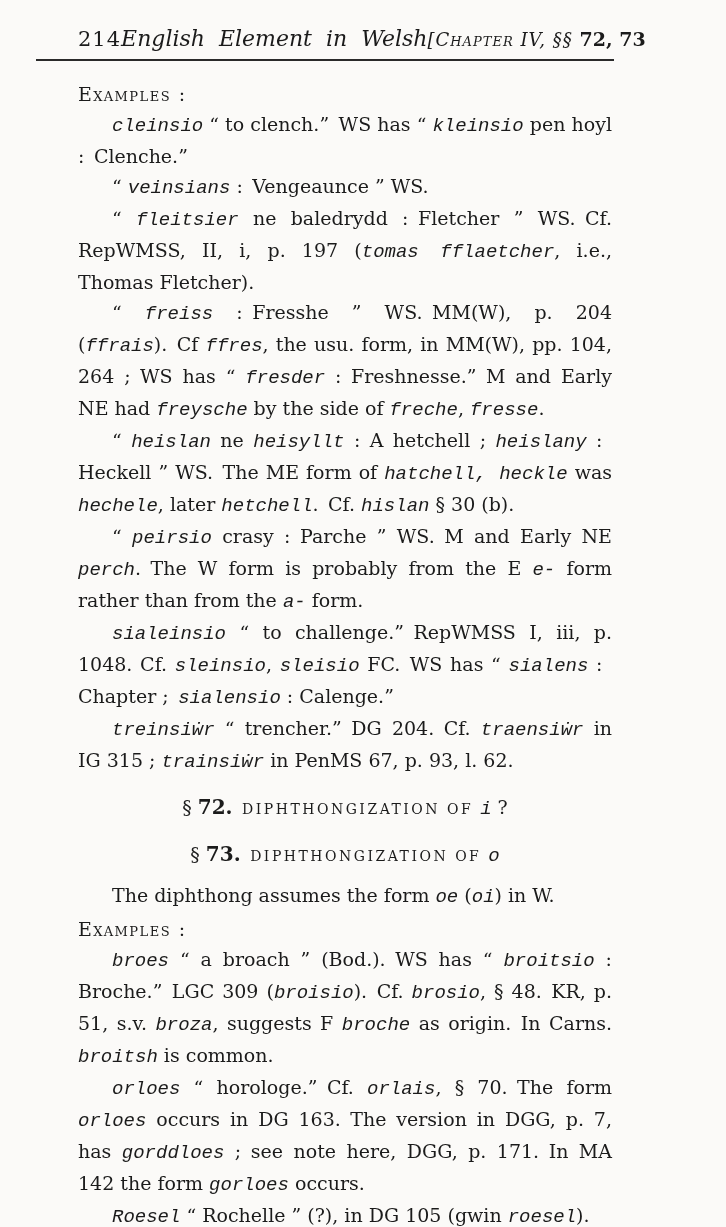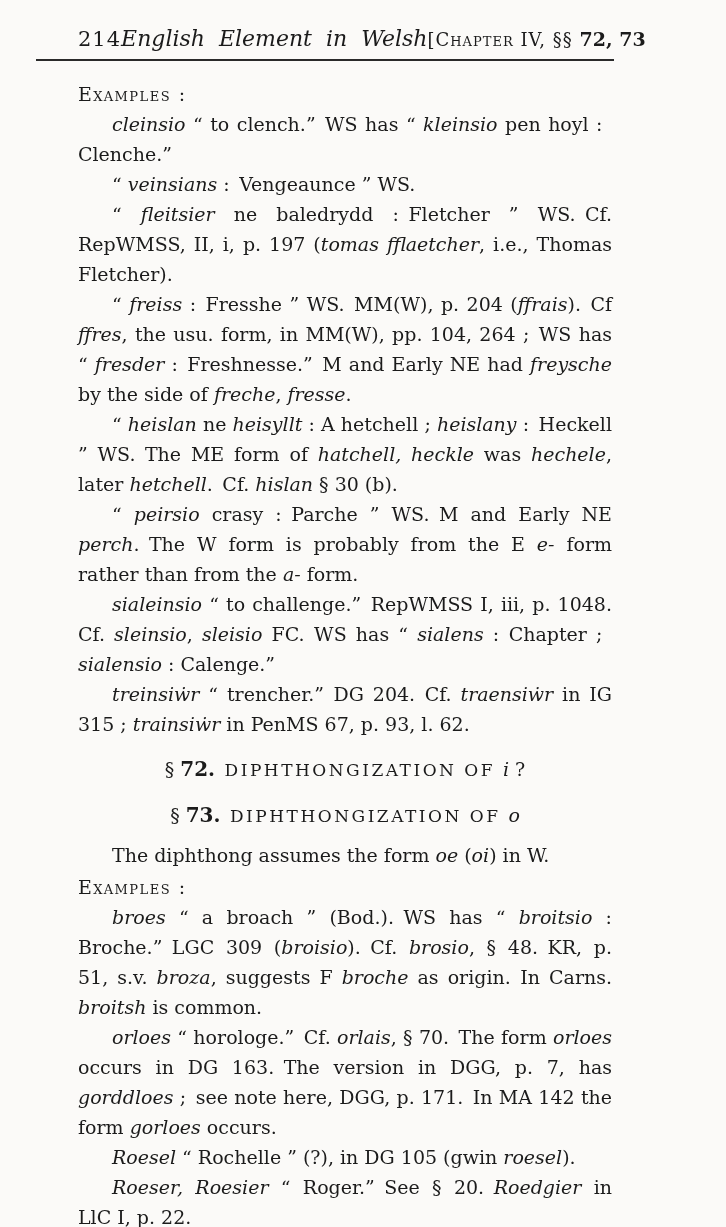--- a/index.html
+++ b/index.html
@@ -35,20 +35,21 @@
     white-space:nowrap;
   }
   .chapref{
     white-space:nowrap;
     text-align:right;
   }
   .chapref .sc{
     font-variant:small-caps;
     font-size:18px;
     letter-spacing:1px;
+    font-style:italic;
   }
   .chapref .b{
     font-weight:bold;
     font-size:19px;
   }
   .rule{
     border-top:2px solid #2a2a2a;
     margin:2px 18px 0 36px;
     height:0;
   }
@@ -68,24 +69,24 @@
   }
   p.para{text-indent:34px;}
   h2.sec-heading{
     margin:15px 0 9px 0;
     text-align:center;
     font-weight:normal;
     font-size:19px;
   }
   h2.sec-heading .b{font-weight:bold;font-size:20px;}
   h2.sec-heading .caps{
-    font-size:17px;
+    font-size:14px;
     letter-spacing:2.5px;
   }
-  .i{font-style:italic;}
+  .i{font-style:italic;font-family:Liberation Mono, monospace;}
   .b{font-weight:bold;}
   .caps{letter-spacing:2px;}
 </style>
 </head>
 <body>
 
 <div class="page">
 
   <header class="page-header">
     <span class="pagenum">214</span>

